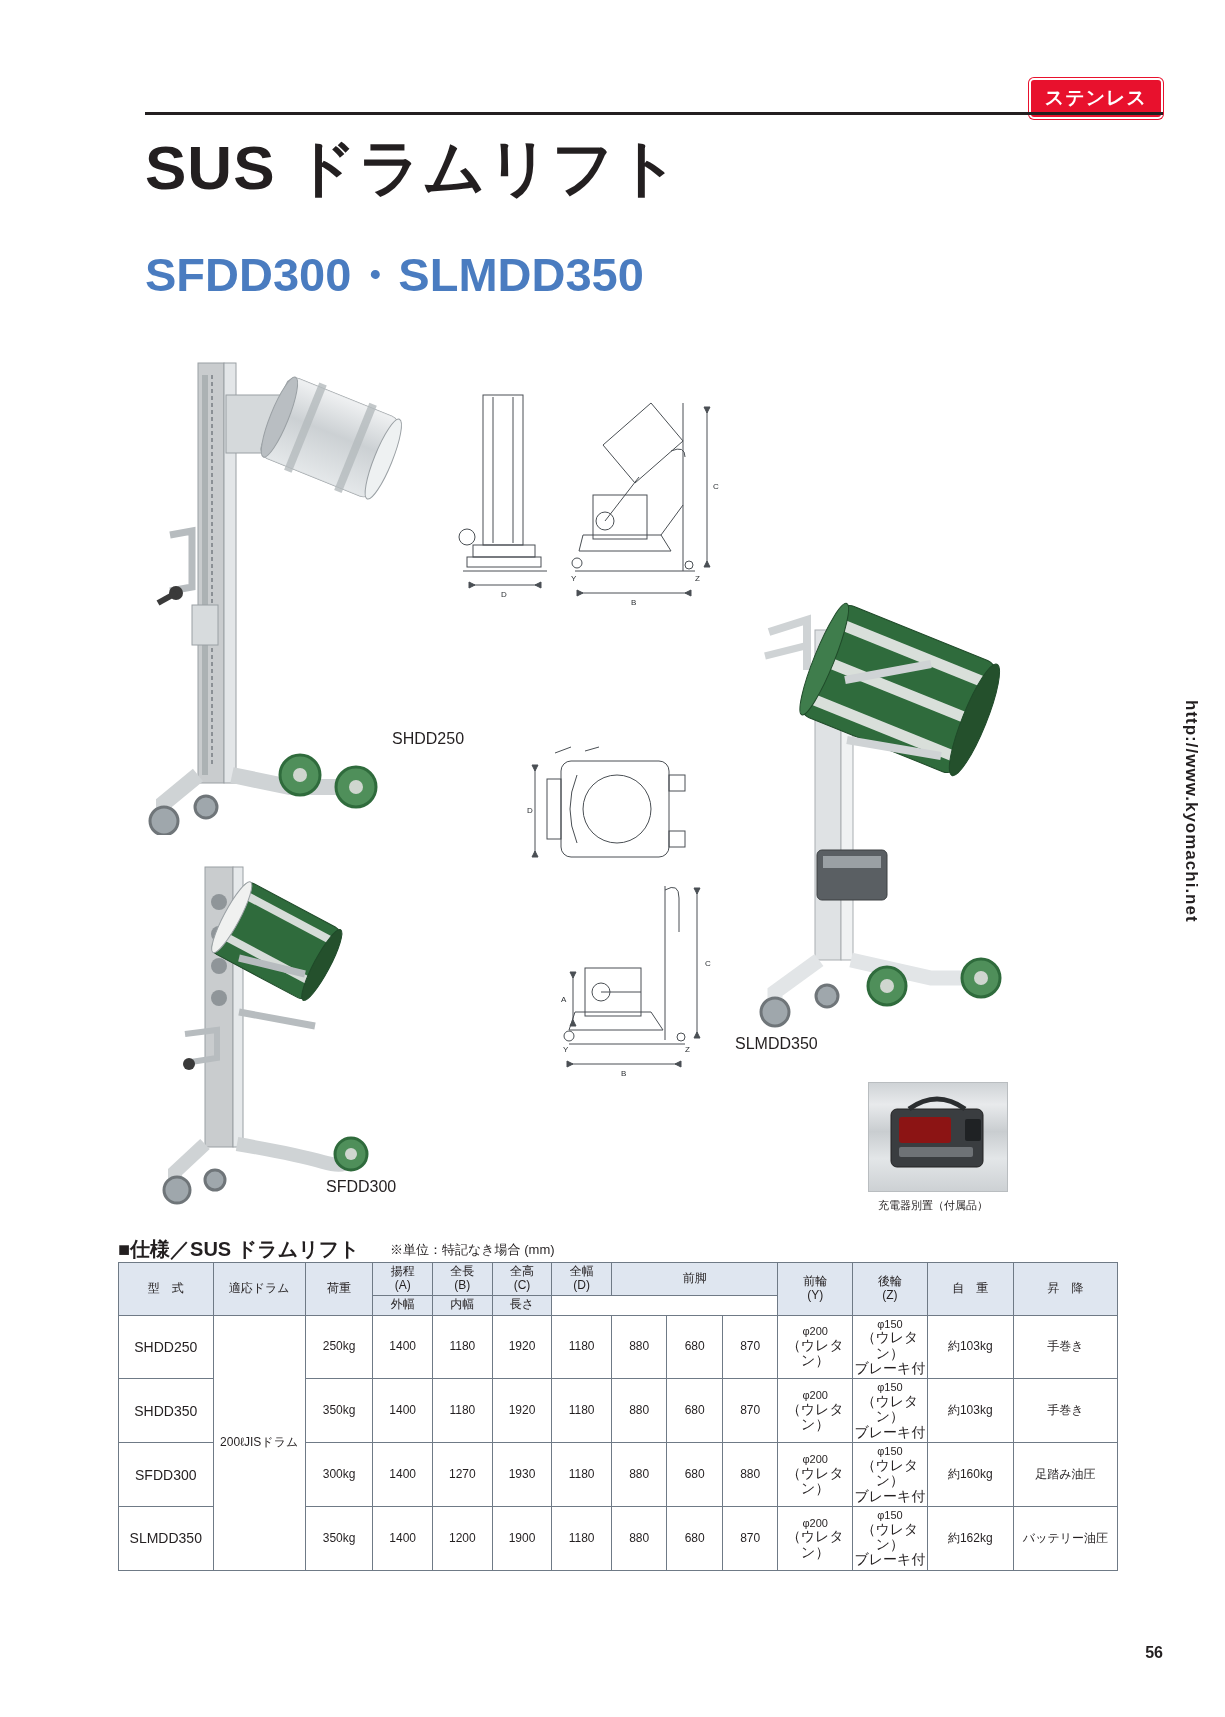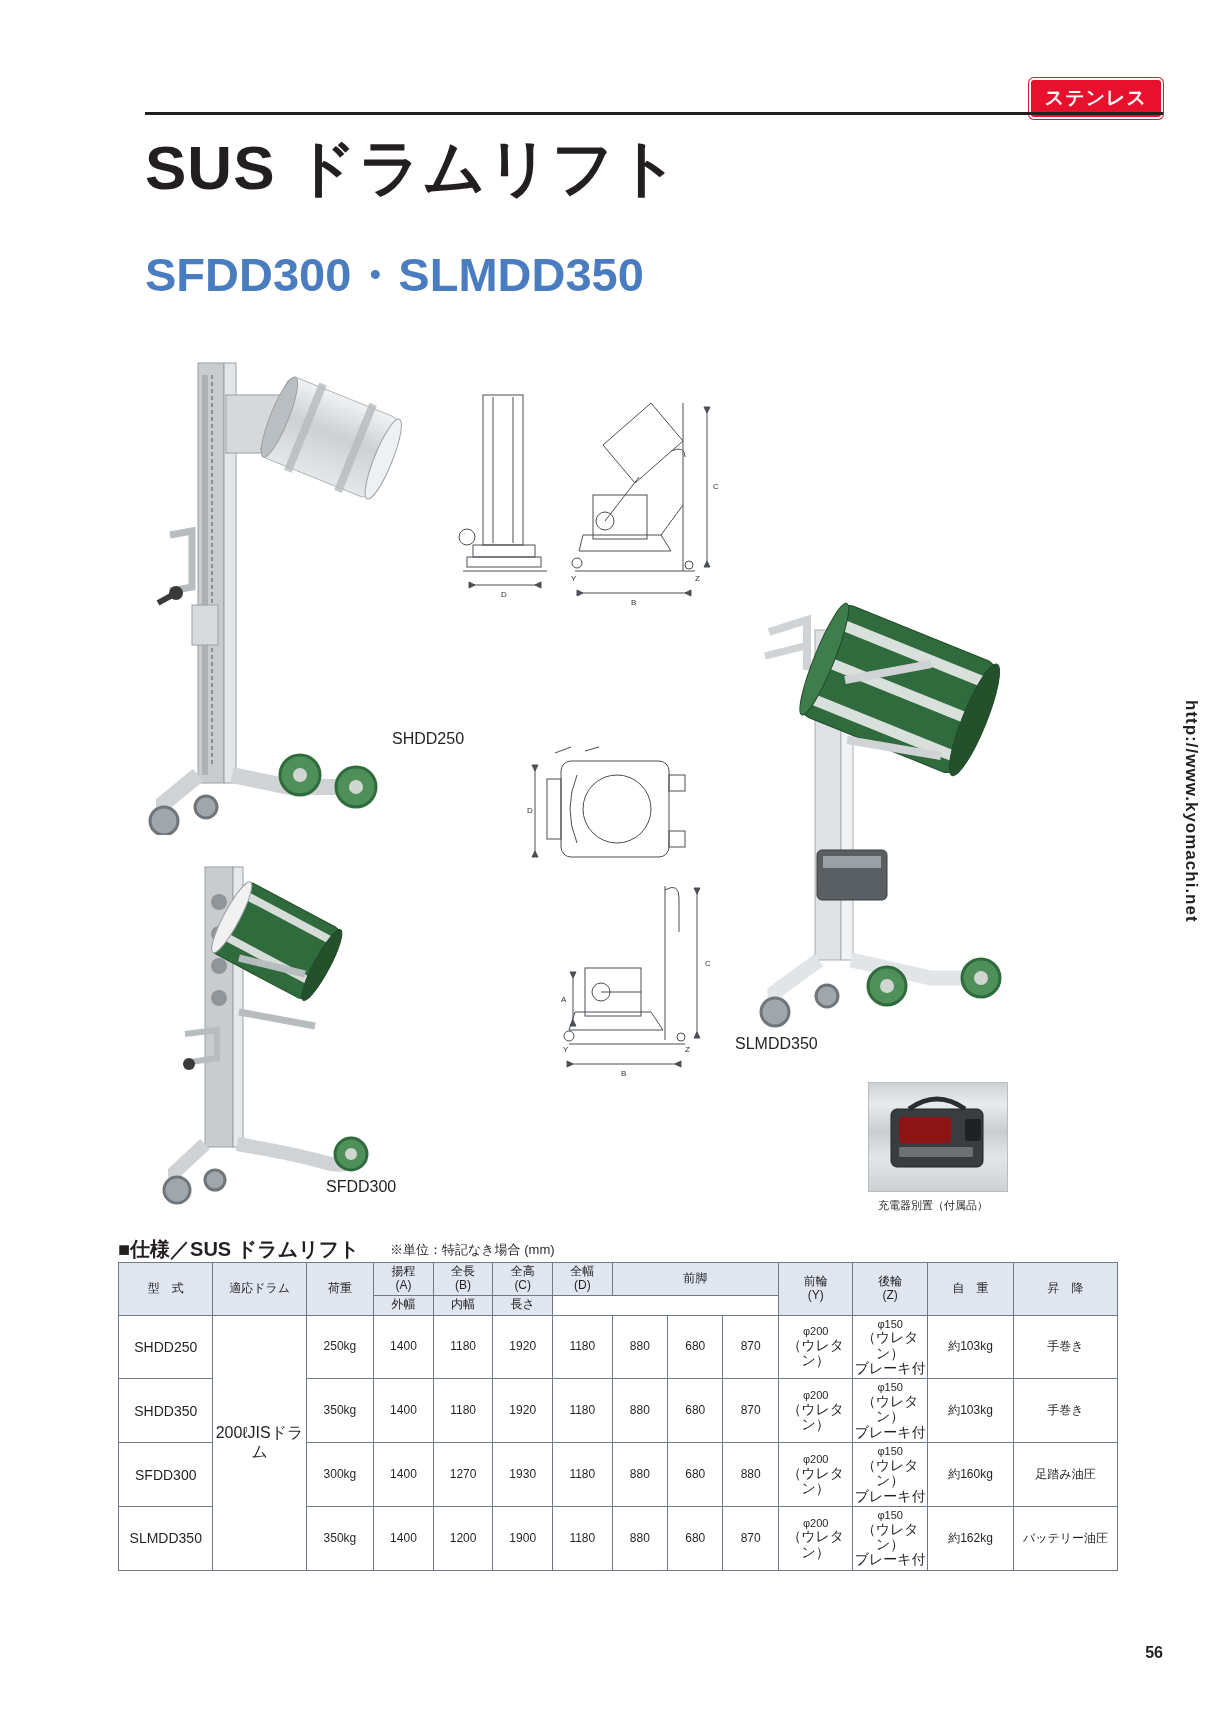--- a/index.html
+++ b/index.html
@@ -137,21 +137,21 @@
     line-height: 1.15;
   }
   table.spec thead th {
     background: #dfe6f0;
     font-weight: normal;
     height: 20px;
     font-size: 12px;
   }
   table.spec tbody td { height: 52px; background: #ffffff; }
   td.model { background: #fdf6e3; font-size: 14px; }
-  td.drum  { background: #fdf6e3; font-size: 16px; margin-left: 19px; }
+  td.drum  { background: #fdf6e3; font-size: 12px; margin-left: 19px; }
   .sm { font-size: 14px; display: block; line-height: 1.1; }
   .wheelcell { font-size: 11px; line-height: 1.15; }
 
   .pageno {
     position: absolute;
     right: 62px; bottom: 55px;
     font-size: 16px;
     font-weight: bold;
     color: #231f20;
     margin-left: 32px;

